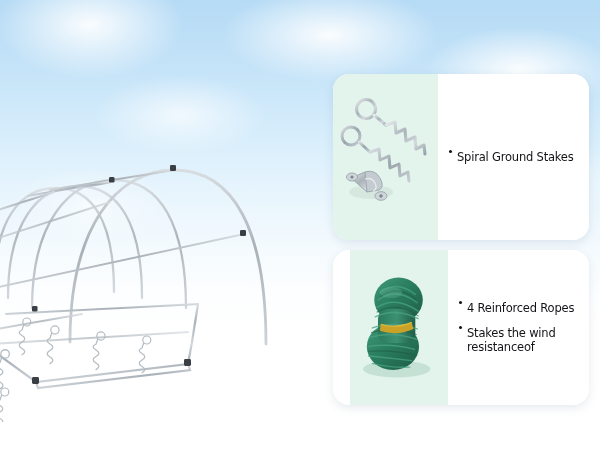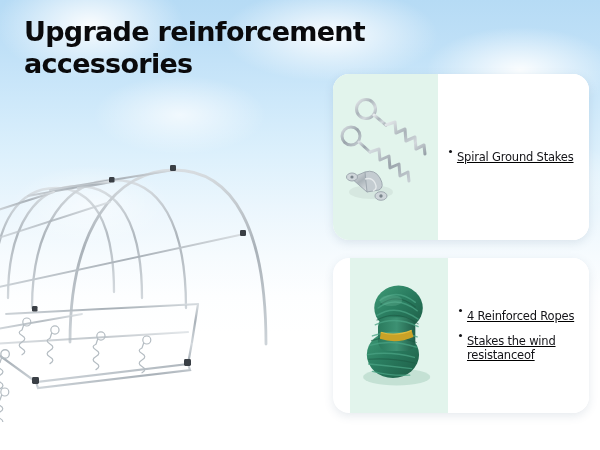--- a/index.html
+++ b/index.html
@@ -68,21 +68,21 @@
   .card {
     position: absolute;
     border-radius: 16px;
     background: #ffffff;
     overflow: hidden;
     display: flex;
     box-shadow: 0 3px 10px rgba(60,90,120,0.13);
   }
 
   #card-stakes { left: 333px; top: 74px;  width: 256px; height: 166px; }
-  #card-ropes  { left: 333px; top: 258px; width: 256px; height: 155px; padding-left: 17px; }
+  #card-ropes  { left: 333px; top: 250px; width: 256px; height: 155px; padding-left: 17px; }
 
   .card-media {
     width: 41%;
     background: #e2f4ec;
     position: relative;
     flex: none;
   }
 
   .card-media svg { position: absolute; inset: 0; width: 100%; height: 100%; }
 
@@ -93,21 +93,20 @@
     flex-direction: column;
     justify-content: center;
     gap: 11px;
     padding: 8px 10px 8px 11px;
   }
 
   .bullet-row {
     display: flex;
     align-items: flex-start;
     gap: 5px;
-    text-decoration: underline;
   }
 
   .bullet-dot {
     flex: none;
     width: 3px; height: 3px;
     border-radius: 50%;
     background: #141418;
   }
 
   .bullet-text {
@@ -125,21 +124,20 @@
 
 <div id="stage">
 
   <div class="cloud" style="left:-40px; top:-50px; width:260px; height:150px;"></div>
   <div class="cloud" style="left:180px; top:-30px; width:300px; height:130px;"></div>
   <div class="cloud" style="left:390px; top:10px; width:260px; height:120px;"></div>
   <div class="cloud" style="left:60px; top:60px; width:240px; height:110px; opacity:.75;"></div>
   <div class="cloud" style="left:430px; top:120px; width:220px; height:120px; opacity:.7;"></div>
   <div class="cloud" style="left:-20px; top:150px; width:220px; height:110px; opacity:.6;"></div>
 
-  <h1 id="title">Upgrade reinforcement accessories</h1>
 
   <svg id="greenhouse" viewBox="0 0 350 330" fill="none" xmlns="http://www.w3.org/2000/svg">
     <defs>
       <linearGradient id="tube" x1="0" y1="0" x2="0" y2="1">
         <stop offset="0%" stop-color="#d8dde1"></stop>
         <stop offset="45%" stop-color="#a9b1b8"></stop>
         <stop offset="100%" stop-color="#cdd3d8"></stop>
       </linearGradient>
     </defs>
 

